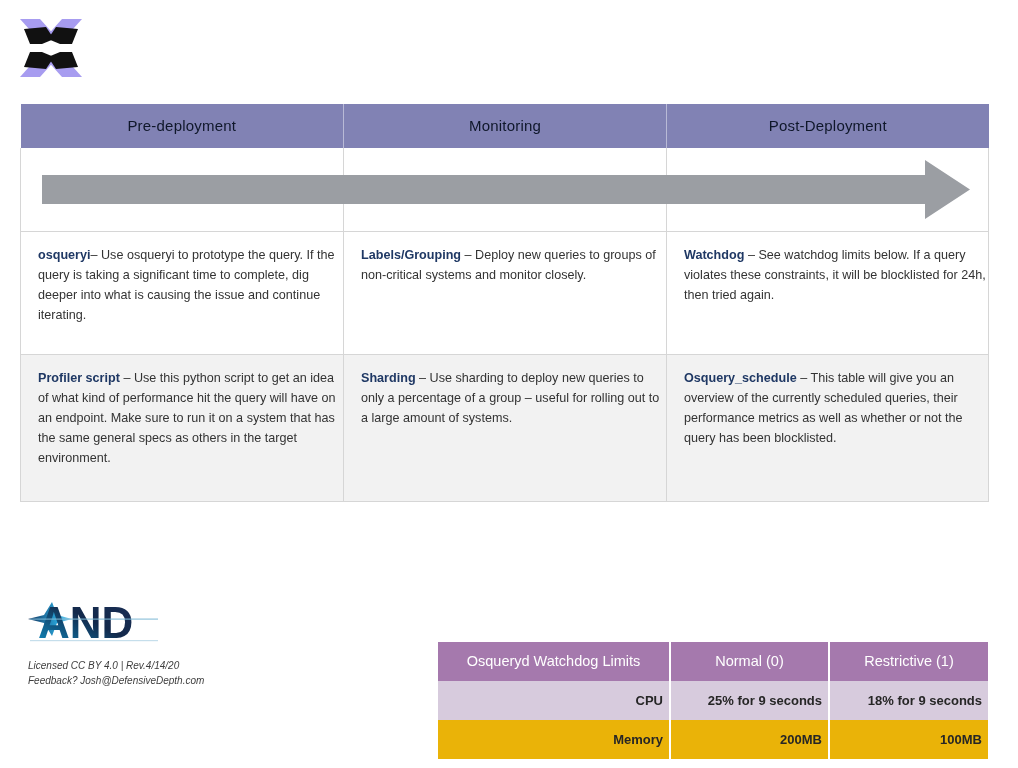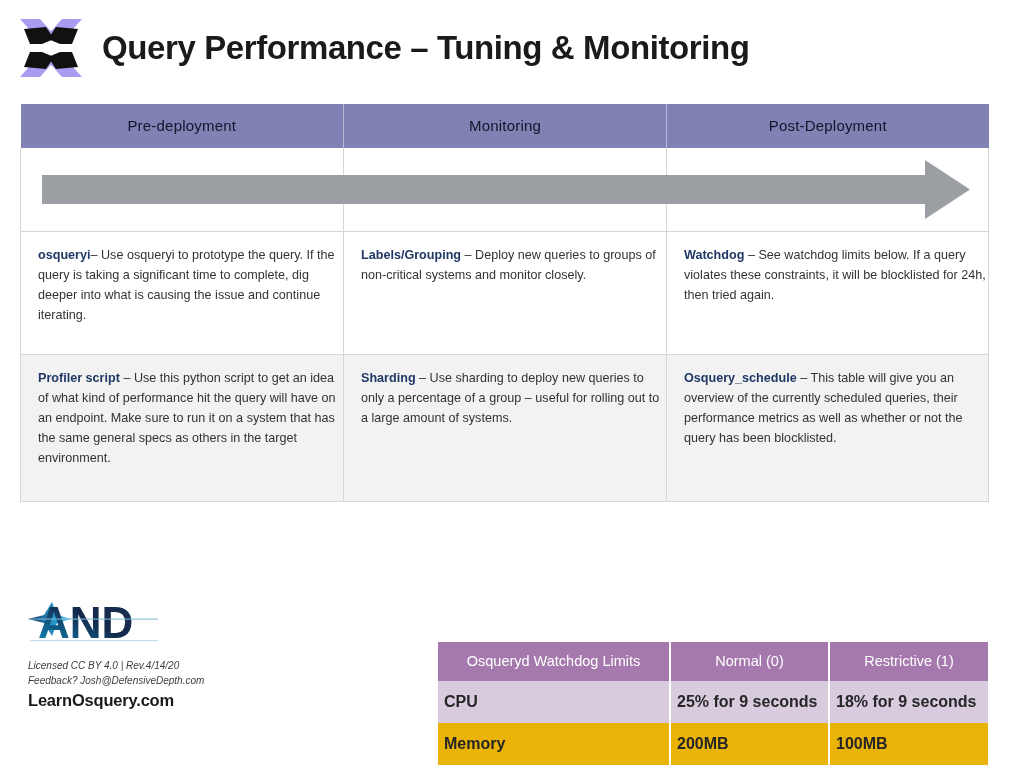--- a/index.html
+++ b/index.html
@@ -154,22 +154,22 @@
     color: #ffffff;
     font-size: 14.5px;
     font-weight: normal;
     text-align: center;
     padding: 11px 6px 12px 6px;
     border-right: 2px solid #ffffff;
   }
   .watchdog th:last-child { border-right: none; }
 
   .watchdog td {
-    text-align: left;
-    font-size: 16px;
+    text-align: right;
+    font-size: 13px;
     font-weight: bold;
     color: #262626;
     padding: 12px 6px 12px 6px;
     border-right: 2px solid #ffffff;
   }
   .watchdog td:last-child { border-right: none; }
   .watchdog tr.wrow-shaded td { background: #d7cbdd; }
   .watchdog tr.wrow-plain td { background: #eab308; }
 </style>
 </head>
@@ -181,21 +181,20 @@
     <polygon points="2,2 22,2 40,22 20,22" fill="#a79cf0"></polygon>
     <polygon points="64,2 44,2 26,22 46,22" fill="#a79cf0"></polygon>
     <polygon points="2,60 22,60 40,40 20,40" fill="#a79cf0"></polygon>
     <polygon points="64,60 44,60 26,40 46,40" fill="#a79cf0"></polygon>
 
     <polygon points="6,12 28,10 36,22 24,27 12,27" fill="#111111"></polygon>
     <polygon points="60,12 38,10 30,22 42,27 54,27" fill="#111111"></polygon>
     <polygon points="6,50 28,52 36,40 24,35 12,35" fill="#111111"></polygon>
     <polygon points="60,50 38,52 30,40 42,35 54,35" fill="#111111"></polygon>
   </svg>
-  <div class="slide-title">Query Performance – Tuning &amp; Monitoring</div>
 </div>
 
 <table class="matrix">
   <colgroup>
       <col class="c1">
       <col class="c2">
       <col class="c3">
     </colgroup>
   <thead>
     <tr>
@@ -260,21 +259,20 @@
 
     <text x="10" y="40" font-family="Liberation Sans, sans-serif" font-size="44" font-weight="bold" fill="url(#andgrad)">AND</text>
 
     <rect x="2" y="20.5" width="128" height="1.2" fill="#7fb8d6" opacity="0.85"></rect>
     <rect x="2" y="42" width="128" height="1.2" fill="#9ec8de" opacity="0.6"></rect>
   </svg>
   <div class="license-block">
     <div>Licensed CC BY 4.0 | Rev.4/14/20</div>
     <div>Feedback? Josh@DefensiveDepth.com</div>
   </div>
-  <div class="learn-line">LearnOsquery.com</div>
 </div>
 
 <table class="watchdog">
   <colgroup>
       <col class="w1">
       <col class="w2">
       <col class="w3">
     </colgroup>
   <thead>
     <tr>

